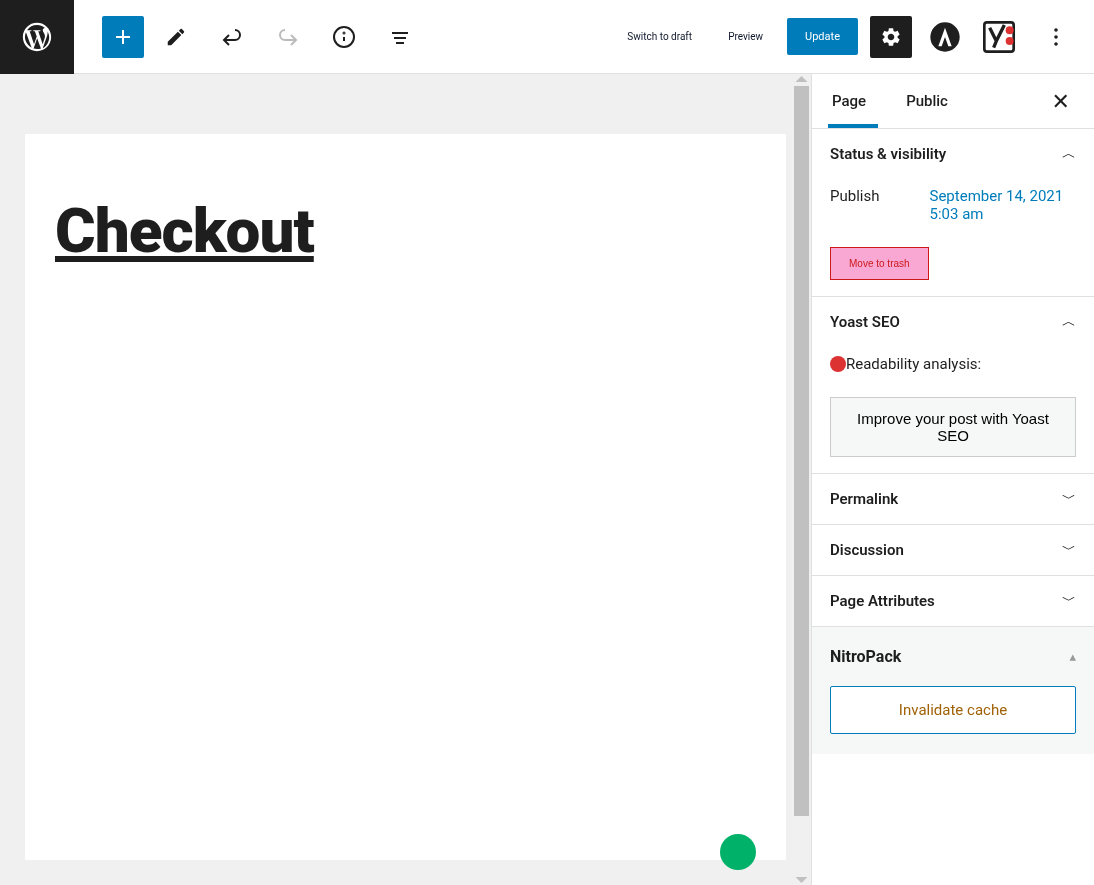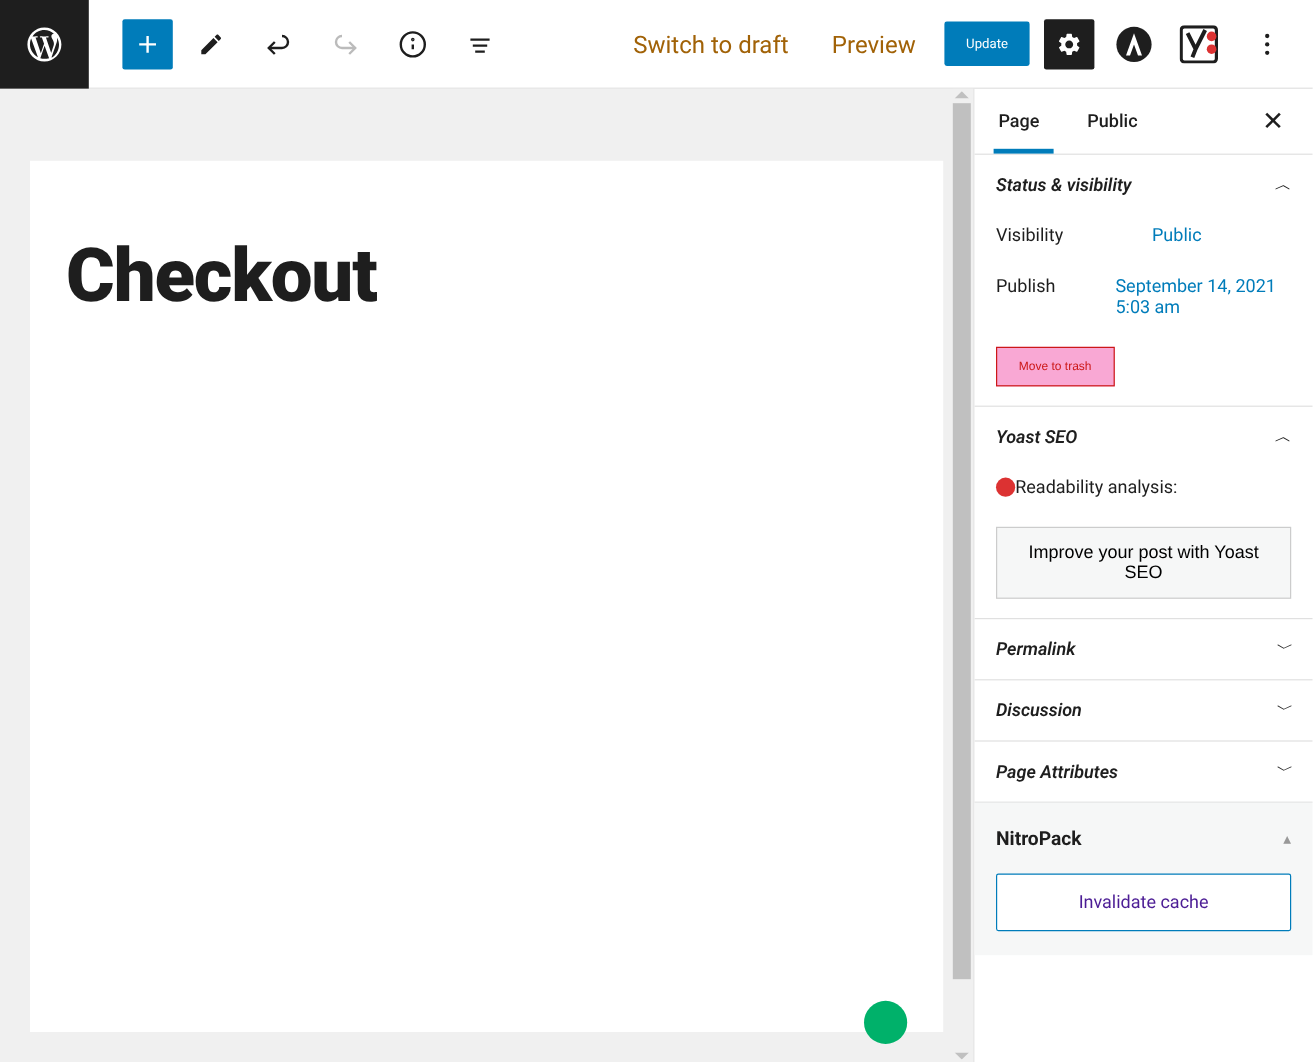--- a/index.html
+++ b/index.html
@@ -6,28 +6,28 @@
   body { font-family: -apple-system, BlinkMacSystemFont, "Segoe UI", Roboto, sans-serif; font-size: 13px; color: #1e1e1e; background: #fff; width: 1094px; height: 885px; overflow: hidden; }
   
   
   .top-toolbar { display: flex; align-items: center; height: 74px; border-bottom: 1px solid #e0e0e0; }
   .wp-logo { width: 74px; height: 74px; background: #1e1e1e; display: flex; align-items: center; justify-content: center; }
   .toolbar-left { display: flex; align-items: center; gap: 8px; padding-left: 28px; }
   .toolbar-right { margin-left: auto; display: flex; align-items: center; gap: 12px; padding-right: 14px; }
   
   .btn-primary { width: 42px; height: 42px; background: #007cba; display: flex; align-items: center; justify-content: center; border-radius: 2px; }
   .icon-btn { width: 48px; height: 48px; display: flex; align-items: center; justify-content: center; cursor: pointer; }
-  .link-btn { color: #a16207; font-size: 20px; padding: 8px 12px; cursor: pointer; }
+  .link-btn { color: #0f172a; font-size: 10px; padding: 8px 12px; cursor: pointer; }
   .update-btn { background: #007cba; color: #fff; font-size: 11px; padding: 12px 18px; border-radius: 2px; cursor: pointer; }
   .settings-btn { width: 42px; height: 42px; background: #1e1e1e; display: flex; align-items: center; justify-content: center; border-radius: 2px; }
   .plugin-btn { width: 42px; height: 42px; display: flex; align-items: center; justify-content: center; }
   
   
   .main-layout { display: flex; height: calc(885px - 74px); }
-  .editor-area { flex: 1; background: #f0f0f0; padding: 60px 25px 25px 25px; position: relative; overflow: hidden; }
+  .editor-area { flex: 1; background: #f0f0f0; padding: 60px 25px 25px 25px; position: relative; overflow: hidden; text-decoration: underline; }
   .editor-scroll { position: absolute; right: 0; top: 0; bottom: 0; width: 17px; background: #f0f0f0; }
   .editor-scroll::before { content: ''; position: absolute; left: 0; top: 0; width: 15px; height: 10px; background: #c0c0c0; clip-path: polygon(50% 20%, 10% 80%, 90% 80%); }
   .scroll-thumb { position: absolute; left:0; top:12px; width:15px; height:730px; background:#c0c0c0; }
   .editor-scroll::after { content:''; position:absolute; left:0; bottom:0; width:15px; height:10px; background:#c0c0c0; clip-path: polygon(10% 20%,90% 20%,50% 80%); }
   
   .editor-canvas { background: #fff; height: 100%; padding: 60px 30px 30px 30px; position: relative; }
   .page-title { font-size: 62px; font-weight: 900; letter-spacing: -1px; color: #1e1e1e; margin-bottom: 40px; }
   
   .block-shortcode { border: 1px solid #1e1e1e; padding: 22px; margin: 0 60px 0 60px; }
   .block-header { display: flex; align-items: center; gap: 14px; margin-bottom: 20px; }
@@ -38,40 +38,40 @@
   
   
   .sidebar { width: 283px; border-left: 1px solid #e0e0e0; display: flex; flex-direction: column; overflow-y: auto; }
   .sidebar-tabs { display: flex; align-items: center; border-bottom: 1px solid #e0e0e0; padding: 0 16px; position: relative; }
   .tab { padding: 18px 12px 14px 4px; font-size: 15px; cursor: pointer; color: #1e1e1e; font-weight: 500; }
   .tab.active { border-bottom: 4px solid #007cba; font-weight: 500; }
   .tab:not(.active){ border-bottom: 4px solid transparent; margin-left: 24px;}
   .close-sidebar { margin-left: auto; font-size: 22px; cursor: pointer; padding: 8px; }
   
   .panel { border-bottom: 1px solid #e0e0e0; padding: 16px 18px; }
-  .panel-header { display: flex; align-items: center; justify-content: space-between; cursor: pointer; font-style: italic; }
+  .panel-header { display: flex; align-items: center; justify-content: space-between; cursor: pointer; }
   .panel-title { font-size: 15px; font-weight: 600; color: #1e1e1e; }
   .chevron { font-size: 14px; }
   
   .panel-body { padding-top: 24px; }
   .panel-row { display: flex; margin-bottom: 24px; font-size: 15px; }
   .panel-row-label { width: 130px; color: #1e1e1e; }
   .panel-row-value { color: #007cba; }
   .trash-btn { border: 1px solid #cc1818; color: #cc1818; padding: 10px 18px; font-size: 10px; cursor: pointer; background: #f9a8d4; }
   
   .seo-row { display: flex; align-items: center; gap: 0; margin-bottom: 12px; font-size: 15px; }
   .dot-red { width: 16px; height: 16px; background: #dc3232; border-radius: 50%; flex-shrink:0; }
   .face-red { width: 18px; height: 18px; background: #dc3232; border-radius: 50%; flex-shrink:0; position: relative; }
   .face-red::before { content:'☹'; color:#fff; font-size:14px; position:absolute; left:2px; top:-2px; }
   .yoast-btn { border: 1px solid #ccc; background: #f6f7f7; padding: 12px 16px; font-size: 15px; cursor: pointer; margin-top: 12px; }
   
   .nitro-panel { background: #f6f7f7; padding: 20px 18px; }
   .nitro-header { display:flex; align-items:center; justify-content:space-between; margin-bottom: 20px; }
   .nitro-title { font-size: 16px; font-weight: 700; }
-  .nitro-btn { width: 100%; border: 1px solid #007cba; color: #4c1d95; background: #fff; padding: 14px; font-size: 15px; text-align: center; cursor: pointer; border-radius: 2px; }
+  .nitro-btn { width: 100%; border: 1px solid #007cba; color: #a16207; background: #fff; padding: 14px; font-size: 15px; text-align: center; cursor: pointer; border-radius: 2px; }
 </style>
 </head>
 <body>
 
 <div class="top-toolbar">
   <div class="wp-logo">
     <svg width="34" height="34" viewBox="0 0 24 24" fill="#fff">
         <path d="M12 2C6.5 2 2 6.5 2 12s4.5 10 10 10 10-4.5 10-10S17.5 2 12 2zM3.5 12c0-1.2.3-2.4.7-3.4l4 11C5.6 18 3.5 15.2 3.5 12zm8.5 8.5c-.8 0-1.6-.1-2.4-.3l2.5-7.4 2.6 7.2c0 .1 0 .1.1.1-.9.2-1.8.4-2.8.4zm1.2-12.5c.5 0 1-.1 1-.1.5 0 .4-.7 0-.7 0 0-1.4.1-2.3.1-.8 0-2.2-.1-2.2-.1-.5 0-.5.7-.1.7 0 0 .4.1.9.1l1.3 3.6-1.9 5.6-3.1-9.2c.5 0 1-.1 1-.1.5 0 .4-.7 0-.7 0 0-1.4.1-2.3.1h-.5C6.5 4.8 9.1 3.5 12 3.5c2.2 0 4.1.8 5.6 2.2h-.1c-.8 0-1.4.7-1.4 1.5 0 .7.4 1.3.8 2 .3.6.7 1.3.7 2.4 0 .7-.3 1.6-.7 2.7l-.9 2.8-3.1-9.1zm3.1 11.3l2.6-7.5c.5-1.2.6-2.2.6-3.1v-.6c.7 1.3 1.1 2.7 1.1 4.3-.1 3.2-1.8 6-4.3 7.5v-.6z"></path>
       </svg>
   </div>
@@ -165,24 +165,20 @@
       <div class="close-sidebar">✕</div>
     </div>
 
     <div class="panel">
       <div class="panel-header">
         <span class="panel-title">Status &amp; visibility</span>
         <span class="chevron">︿</span>
       </div>
       <div class="panel-body">
         <div class="panel-row">
-          <span class="panel-row-label">Visibility</span>
-          <span class="panel-row-value">Public</span>
-        </div>
-        <div class="panel-row">
           <span class="panel-row-label">Publish</span>
           <span class="panel-row-value">September 14, 2021 5:03 am</span>
         </div>
         <button class="trash-btn">Move to trash</button>
       </div>
     </div>
 
     <div class="panel">
       <div class="panel-header">
         <span class="panel-title">Yoast SEO</span>

